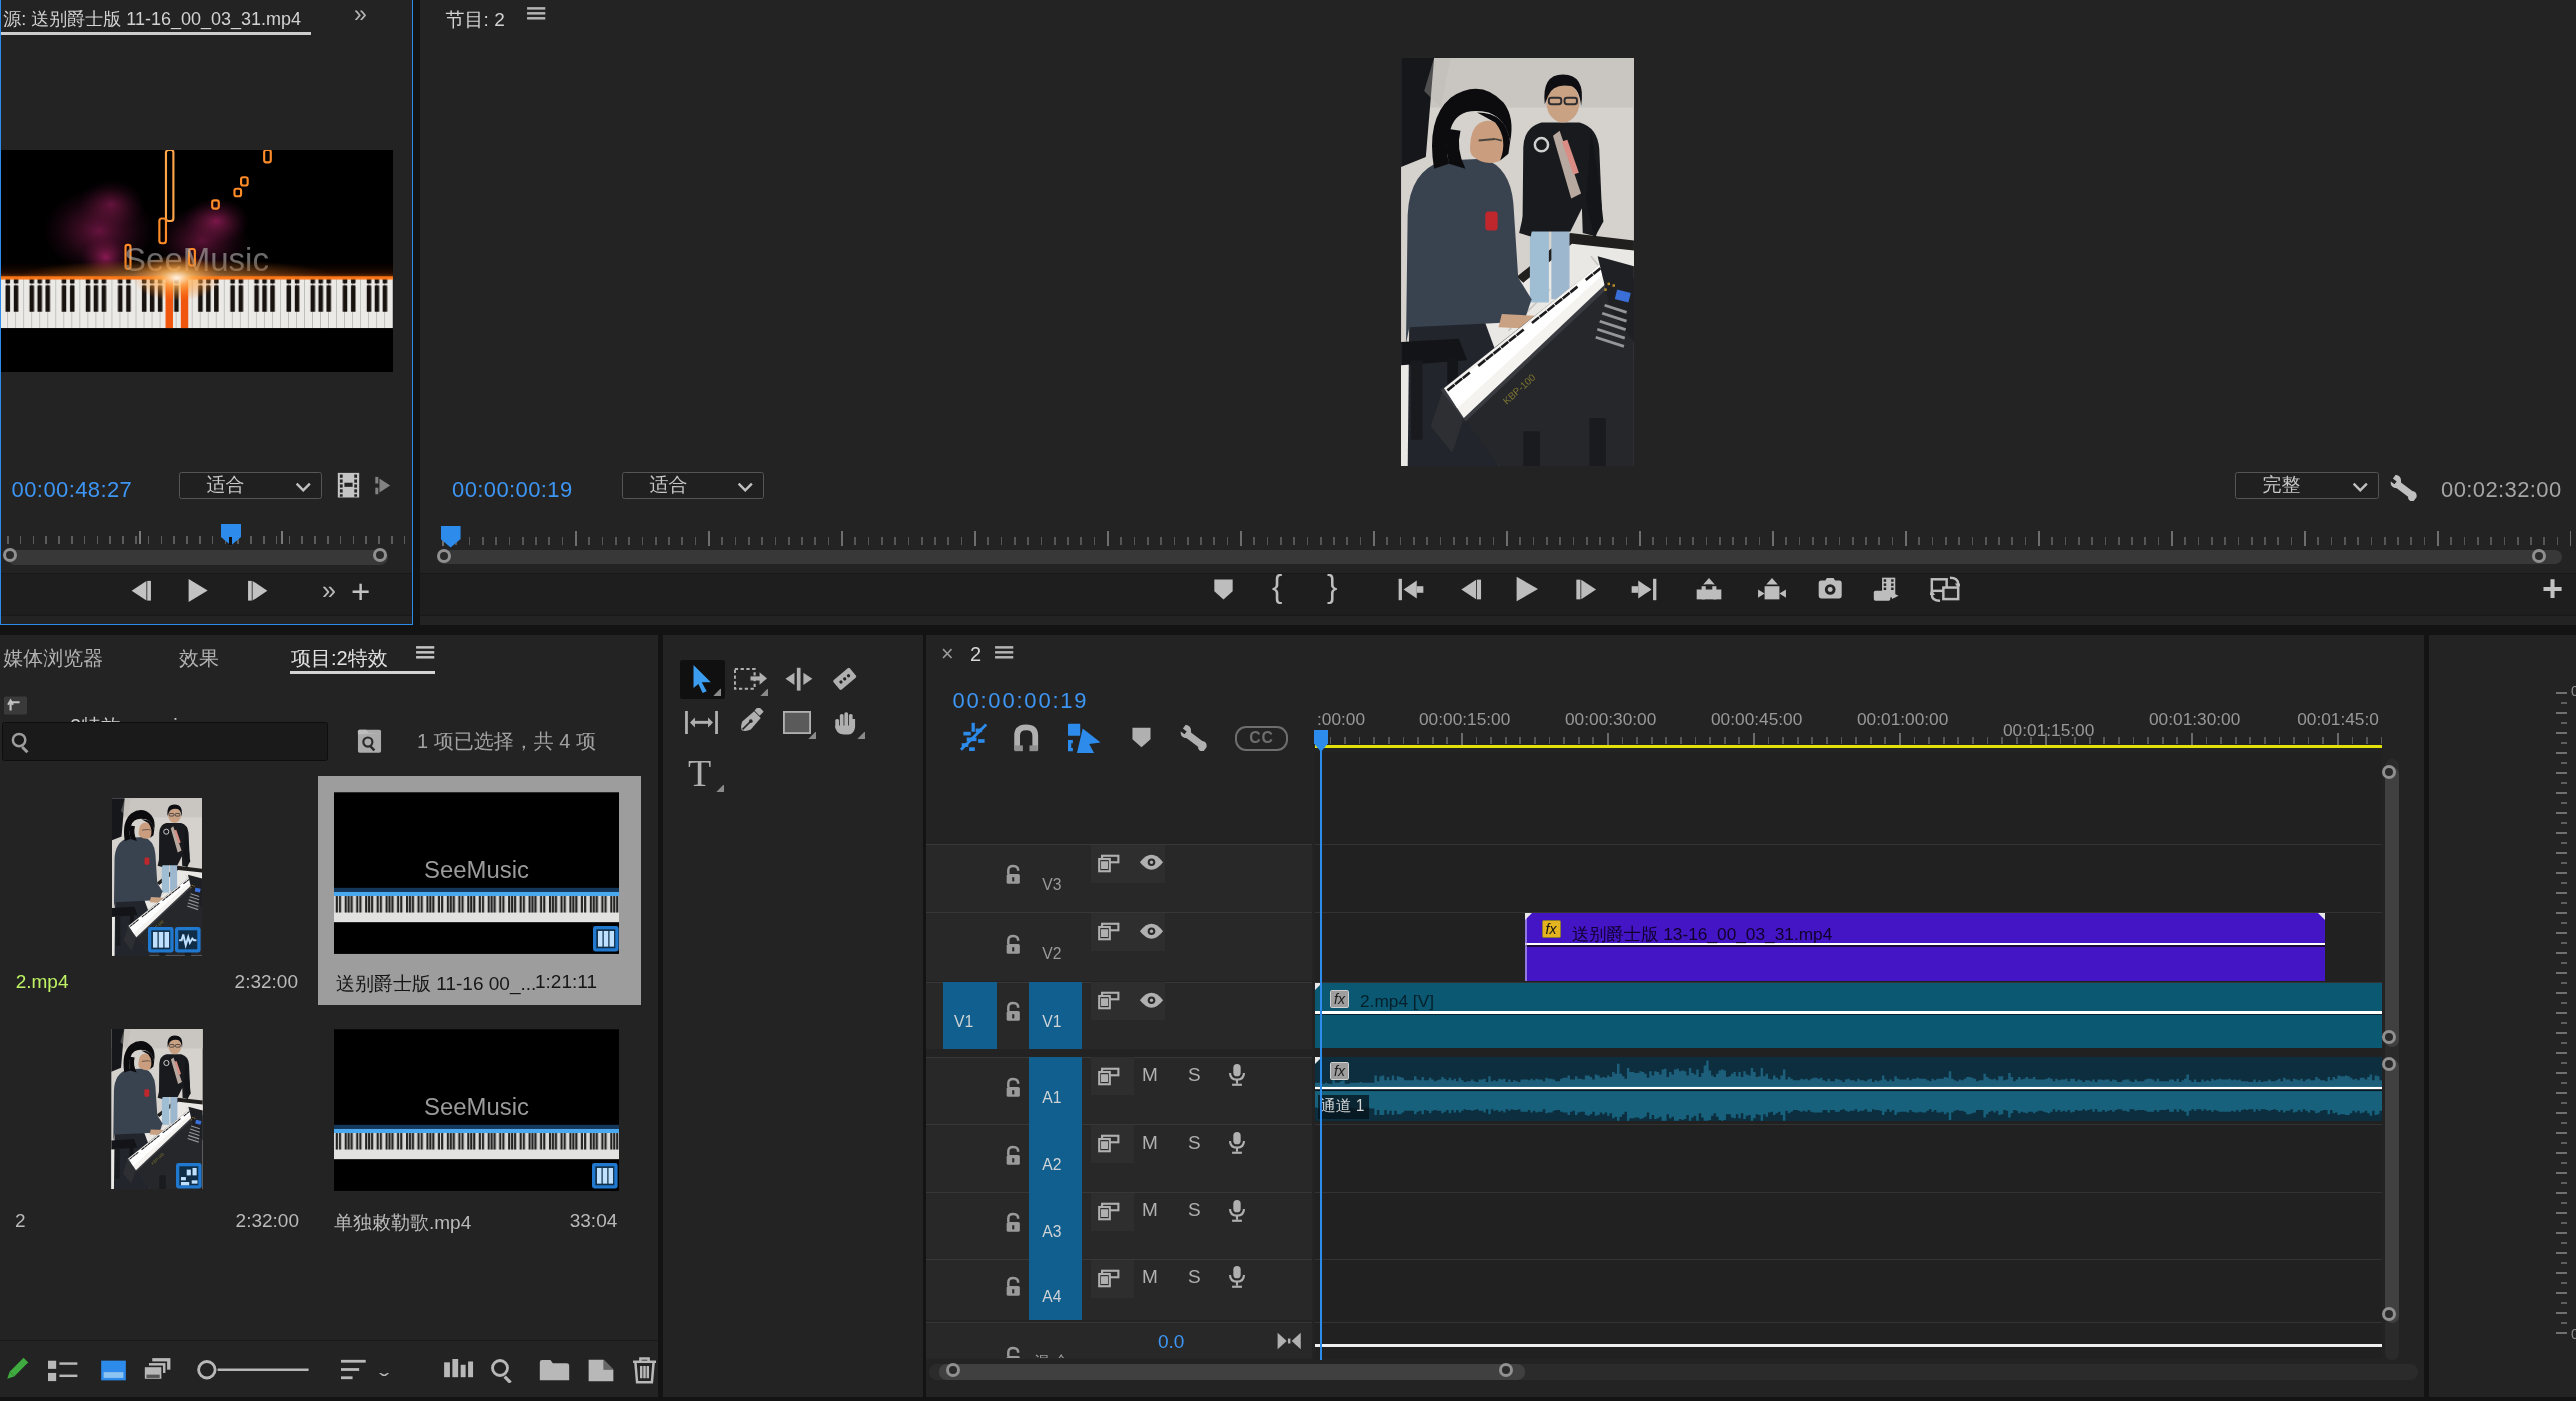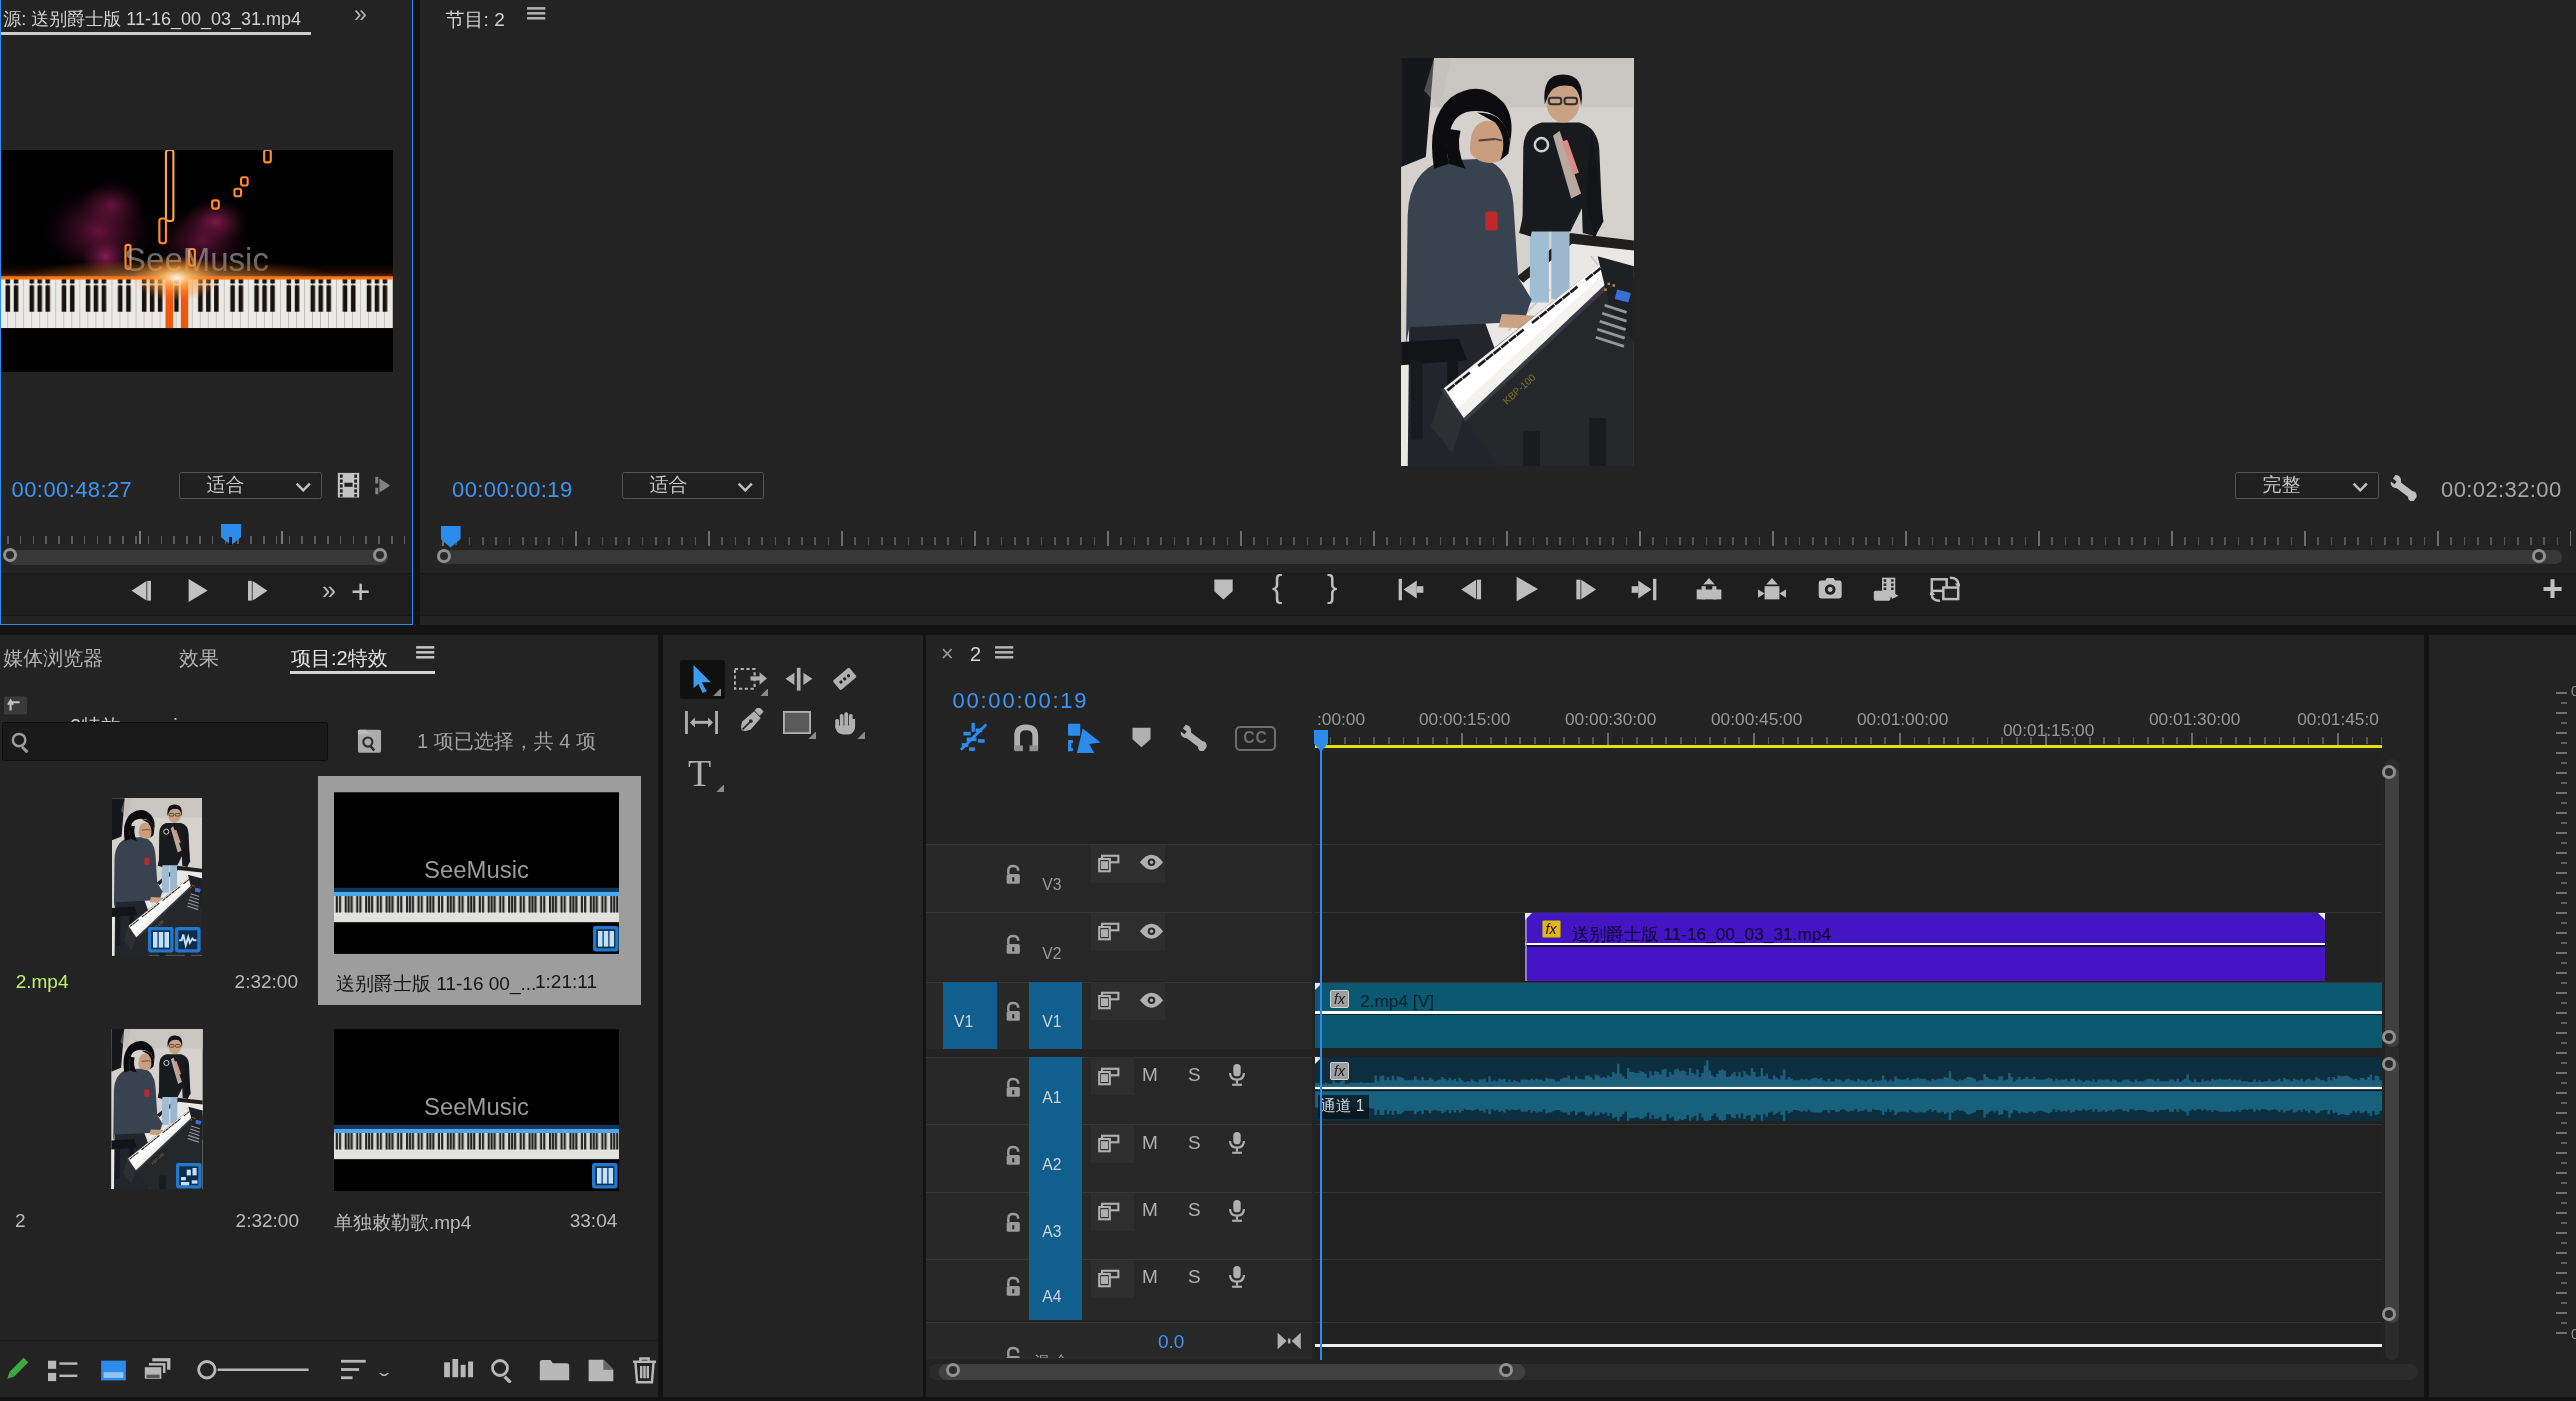--- a/index.html
+++ b/index.html
@@ -679,21 +679,21 @@
         </g>
       </svg>
     <svg class="icon" style="left:204px;top:91px;" width="23" height="23" viewBox="0 0 28 28">
         <path d="M3 2 L25 2 L25 16 L14 26 L3 16 Z" fill="#b0b0b0"></path>
       </svg>
     <svg class="icon" style="left:254px;top:87px;" width="30" height="30" viewBox="0 0 36 36">
         <g transform="scale(-1,1) translate(-36,0)">
           <path d="M10 24 L22 12 Q20 4 27 2 L31 6 L27 10 L30 13 L34 9 Q36 16 28 18 L16 30 Q17 36 10 36 L6 32 Q4 26 10 24 Z" fill="#b0b0b0" transform="rotate(8 18 18)"></path>
         </g>
       </svg>
-    <div class="abs" style="left:309px;top:91px;width:41px;height:25px;border:2.5px solid #6e6e6e;border-radius:5px;color:#6e6e6e;font-size:15.7px;font-weight:bold;text-align:center;line-height:20.6px;letter-spacing:0.8px;">CC</div>
+    <div class="abs" style="left:309px;top:91px;width:53px;height:25px;border:2.5px solid #6e6e6e;border-radius:11px;color:#6e6e6e;font-size:15.7px;font-weight:bold;text-align:center;line-height:20.6px;letter-spacing:0.8px;">CC</div>
 
     <div class="abs" style="left:389px;top:117px;width:1067px;height:607px;background:#212121;"></div>
 
     <div class="abs" style="left:391px;top:74px;font-size:17.3px;color:#989898;">:00:00</div>
     <div class="abs" style="left:493px;top:74px;width:86px;text-align:center;font-size:17.3px;color:#989898;">00:00:15:00</div>
     <div class="abs" style="left:639px;top:74px;width:86px;text-align:center;font-size:17.3px;color:#989898;">00:00:30:00</div>
     <div class="abs" style="left:785px;top:74px;width:86px;text-align:center;font-size:17.3px;color:#989898;">00:00:45:00</div>
     <div class="abs" style="left:931px;top:74px;width:86px;text-align:center;font-size:17.3px;color:#989898;">00:01:00:00</div>
     <div class="abs" style="left:1077px;top:74px;width:86px;text-align:center;font-size:17.3px;color:#989898;margin-top:11px;">00:01:15:00</div>
     <div class="abs" style="left:1223px;top:74px;width:86px;text-align:center;font-size:17.3px;color:#989898;">00:01:30:00</div>
@@ -904,21 +904,21 @@
       </svg>
 <div class="abs" style="left:389px;top:709px;width:1067px;height:2.5px;background:#f0f0f0;"></div>
 
     <div class="abs" style="left:599px;top:278px;width:800px;height:68px;background:#4415c5;">
         <div class="abs" style="left:0;top:30px;width:800px;height:2.5px;background:#fff;"></div>
         <div class="abs" style="left:0;top:32px;width:800px;height:1.7px;background:#1a0836;"></div>
         <div class="abs" style="left:0;top:0;width:1.7px;height:68px;background:#b0a2e8;opacity:0.7;"></div>
         <div class="abs" style="left:0;top:0;border-style:solid;border-width:7.4px 7.4px 0 0;border-color:#e8e8e8 transparent transparent transparent;"></div>
         <div class="abs" style="right:0;top:0;border-style:solid;border-width:0 7.4px 7.4px 0;border-color:transparent #e8e8e8 transparent transparent;"></div>
         <div class="abs" style="left:16.5px;top:7.4px;width:19px;height:18px;background:#e3b320;border:0.8px solid #8a7a33;border-radius:1.7px;color:#141414;font-style:italic;font-size:14px;text-align:center;line-height:16.5px;">fx</div>
-        <div class="abs" style="left:47px;top:9px;font-size:17.3px;color:#10002c;">送别爵士版 11-16_00_03_31.mp4</div>
+        <div class="abs" style="left:47px;top:9px;font-size:17.3px;color:#10002c;">送别爵士版 13-16_00_03_31.mp4</div>
       </div>
 <div class="abs" style="left:389px;top:348px;width:1067px;height:65px;background:#0a5872;">
         <div class="abs" style="left:0;top:28px;width:1067px;height:2.5px;background:#fff;"></div>
         <div class="abs" style="left:0;top:30.5px;width:1067px;height:1.7px;background:#06222e;"></div>
         <div class="abs" style="left:0;top:0;border-style:solid;border-width:7.4px 7.4px 0 0;border-color:#e8e8e8 transparent transparent transparent;"></div>
         <div class="abs" style="left:15px;top:6.6px;width:19px;height:18px;background:#9e9e9e;border:0.8px solid #d0d0d0;border-radius:1.7px;color:#1a1a1a;font-style:italic;font-size:14px;text-align:center;line-height:16.5px;">fx</div>
         <div class="abs" style="left:45px;top:8.3px;font-size:17.3px;color:#04202b;">2.mp4 [V]</div>
       </div>
 <div class="abs" style="left:389px;top:422px;width:1067px;height:64px;background:#0c2e3f;overflow:hidden;">
         <svg width="1067" height="64" viewBox="0 0 1293 77">

